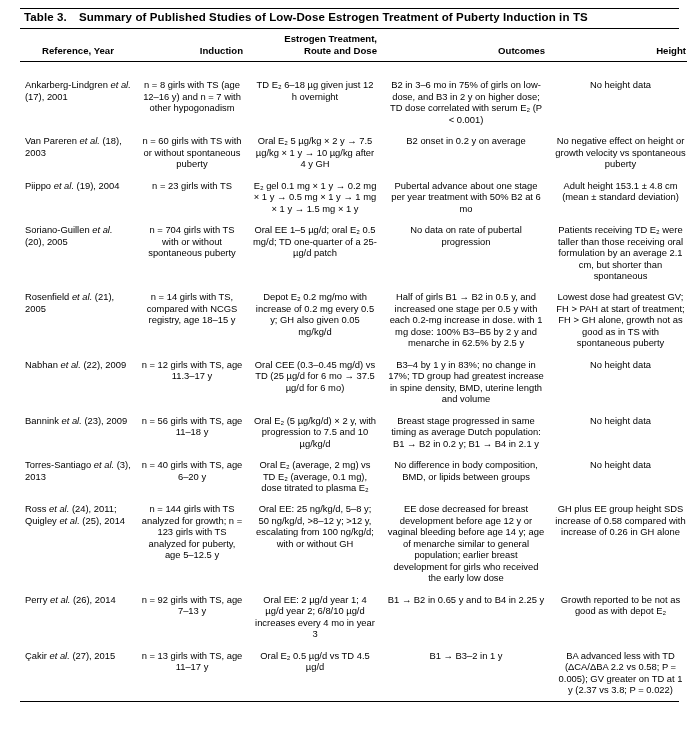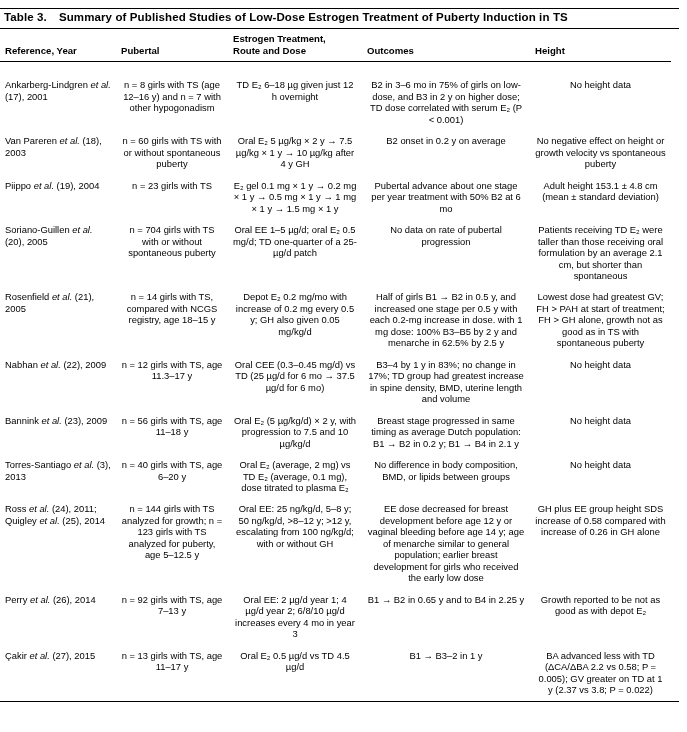--- a/index.html
+++ b/index.html
@@ -12,21 +12,21 @@
     height: 732px;
     font-family: "Liberation Serif", serif;
     color: #000000;
     overflow: hidden;
   }
   .page {
     width: 687px;
     height: 550px;
     position: relative;
     box-sizing: border-box;
-    padding: 8px 8px 0 0;
+    padding: 8px 8px 0 20px;
   }
   .table-title {
     font-family: "Liberation Sans", sans-serif;
     font-size: 11.5px;
     font-weight: bold;
     padding: 2px 0 5px 4px;
     letter-spacing: 0.01em;
   }
   .table-title .tnum {
     margin-right: 12px;
@@ -44,26 +44,26 @@
     width: 671px;
     border-collapse: collapse;
     table-layout: fixed;
     font-size: 9.4px;
     line-height: 1.22;
   }
   table.main th {
     font-family: "Liberation Sans", sans-serif;
     font-size: 9.6px;
     font-weight: bold;
-    text-align: left;
+    text-align: right;
     vertical-align: bottom;
     padding: 4px 5px 5px 5px;
   }
   table.main th.c0 {
-    text-align: left;
+    text-align: center;
   }
   table.main td {
     font-family: "Liberation Sans", sans-serif;
     font-size: 9.4px;
     vertical-align: top;
     padding: 5px 5px 5px 5px;
   }
   td.c0 {
     text-align: left;
   }
@@ -98,21 +98,21 @@
     <colgroup>
       <col class="colg0">
       <col class="colg1">
       <col class="colg2">
       <col class="colg3">
       <col class="colg4">
     </colgroup>
     <thead>
       <tr class="hdr-row">
         <th class="c0">Reference, Year</th>
-        <th class="c1">Pubertal</th>
+        <th class="c1">Induction</th>
         <th class="c2">
           <span>Estrogen Treatment,</span><br>
           <span>Route and Dose</span>
         </th>
         <th class="c3">Outcomes</th>
         <th class="c4">Height</th>
       </tr>
     </thead>
     <tbody>
       <tr class="spacer-row">

